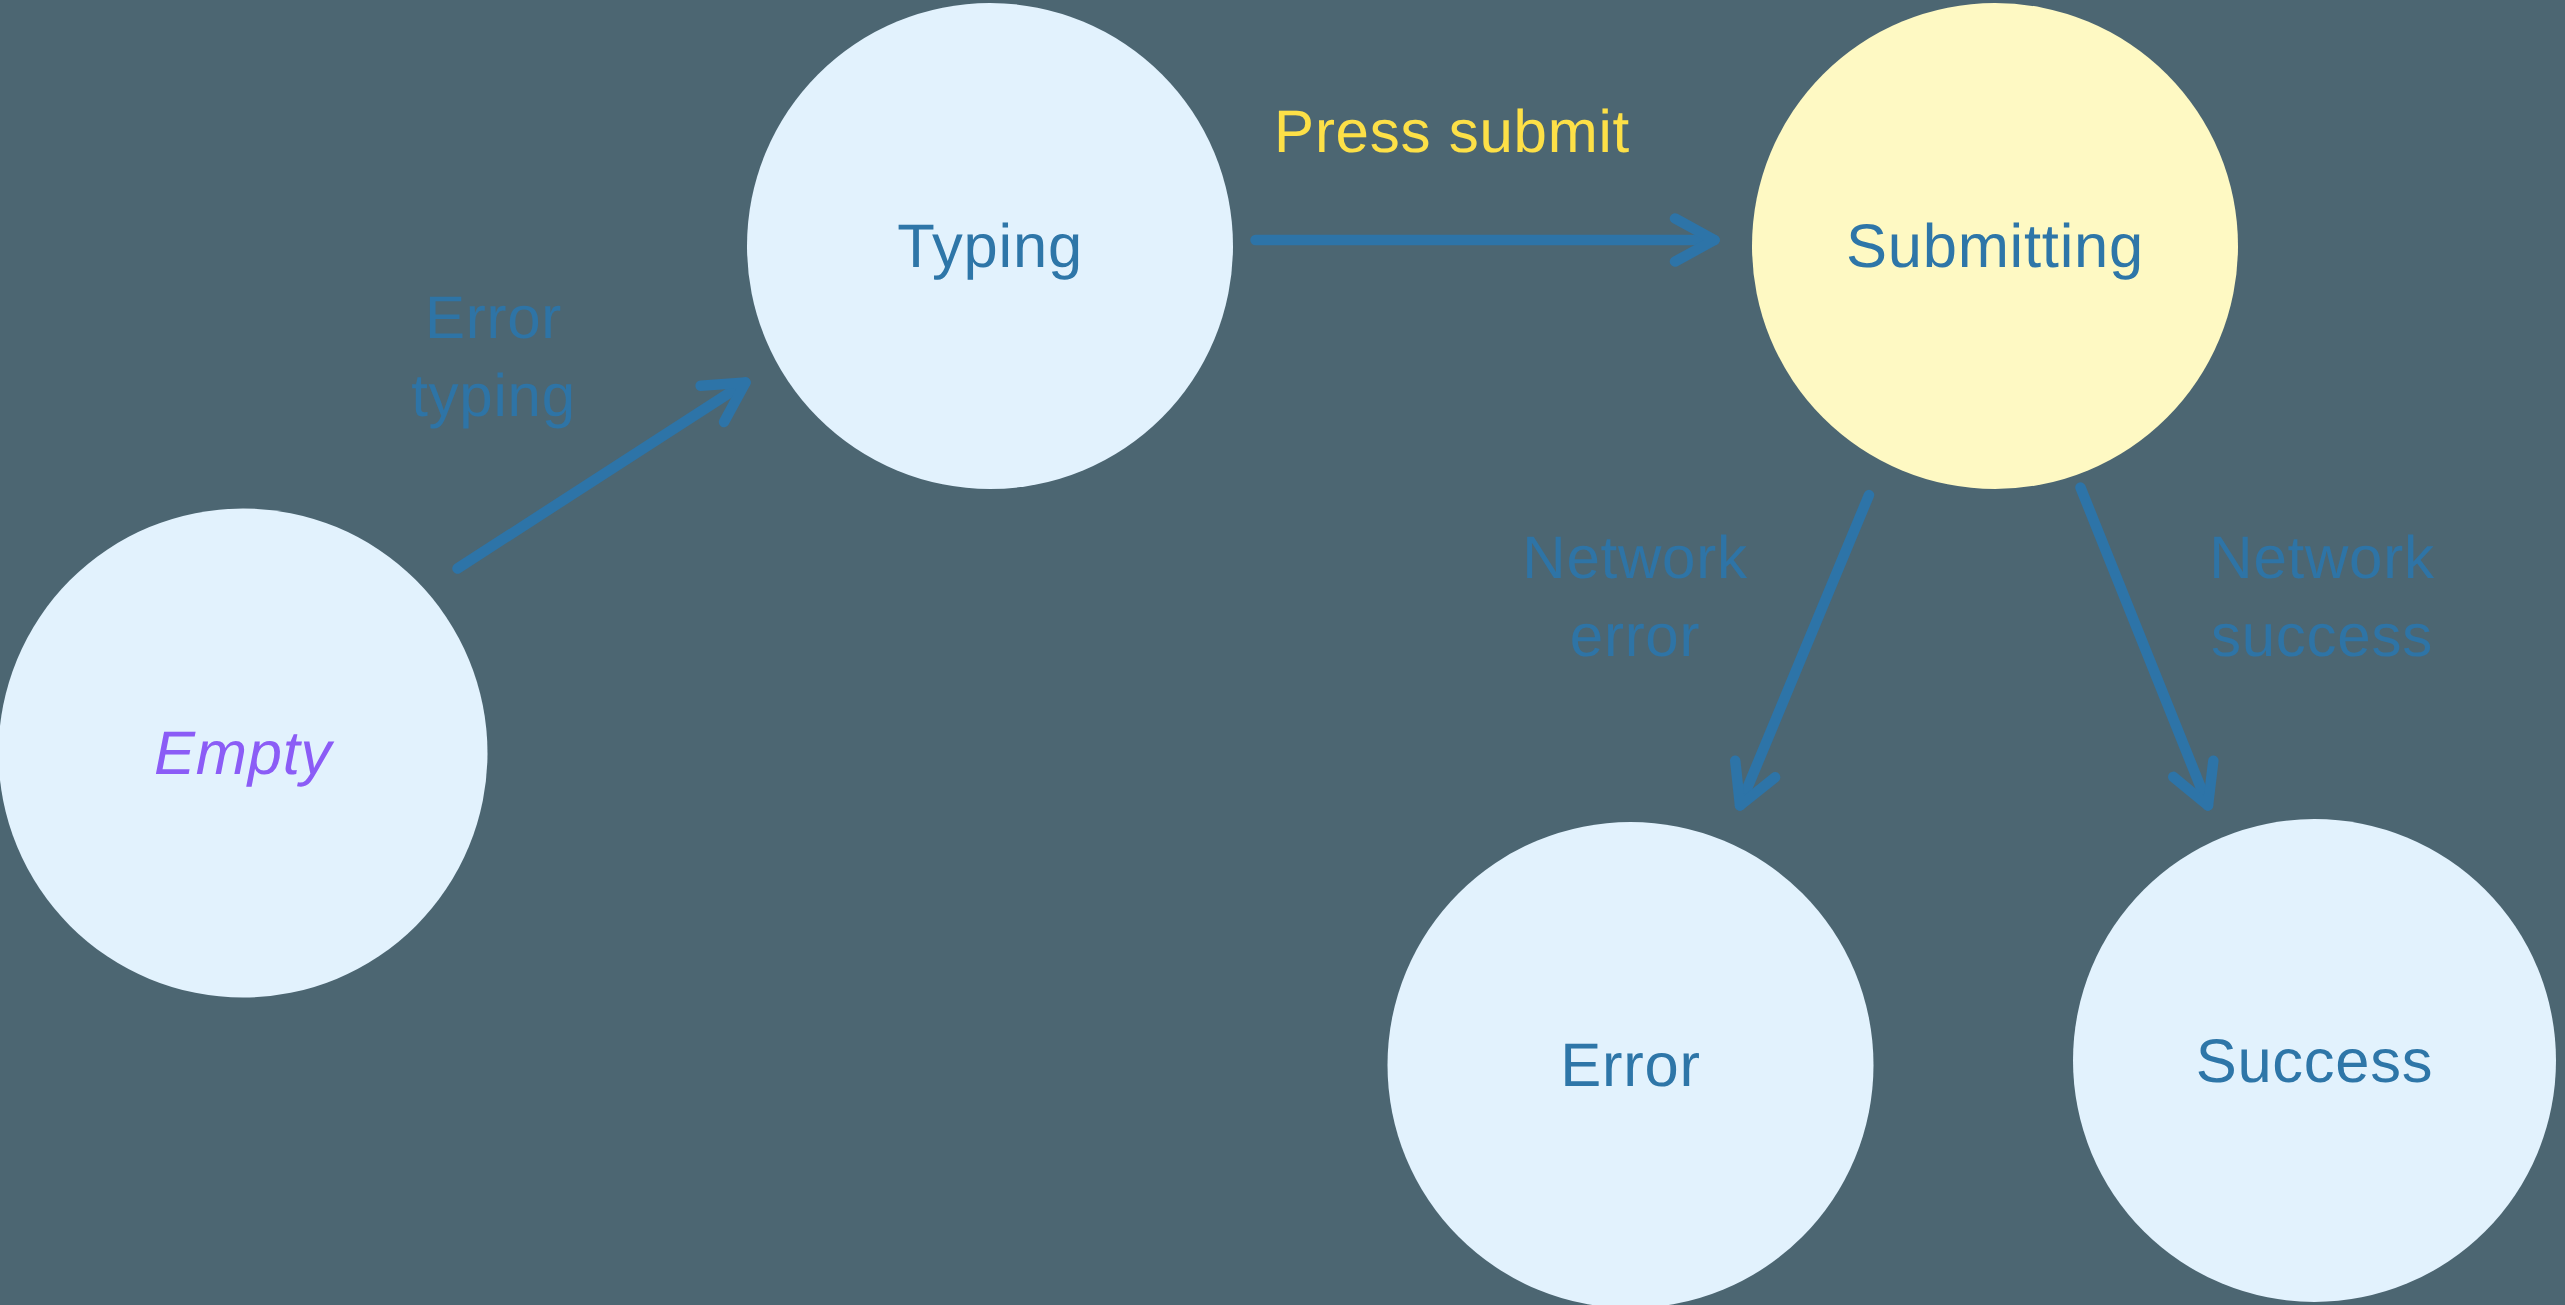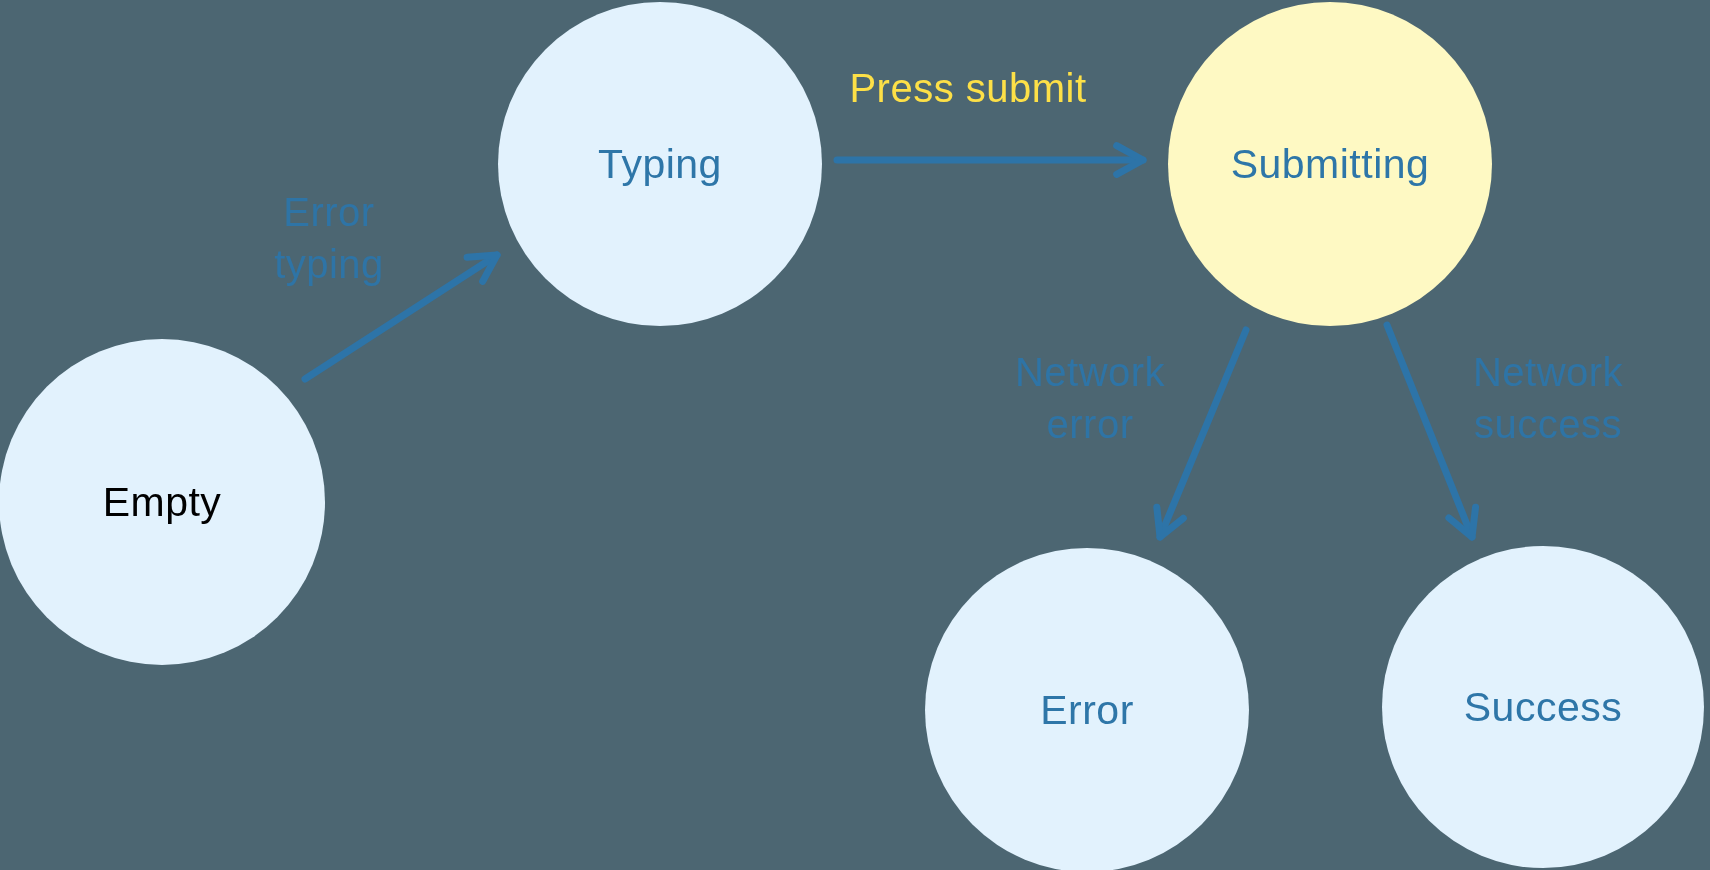--- a/index.html
+++ b/index.html
@@ -68,21 +68,21 @@
       <g stroke="#2d74a8" stroke-width="7" fill="none" stroke-linecap="round" stroke-linejoin="round">
         <line x1="1246" y1="330" x2="1160" y2="537"></line>
         <polyline points="1156.8188401876635,507.1691397668727 1160,537 1183.3830153560957,518.2054637498929"></polyline>
       </g>
       <g stroke="#2d74a8" stroke-width="7" fill="none" stroke-linecap="round" stroke-linejoin="round">
         <line x1="1387" y1="325" x2="1472" y2="537"></line>
         <polyline points="1448.85263433453,517.9159893431956 1472,537 1475.552066197639,507.21102845468494"></polyline>
       </g>
     </svg>
 <div class="state-node" style="left: 162px; top: 502px; width: 326px; height: 326px; background: rgb(226, 242, 253);">
-      <span class="node-label" style="color: #000000;">Empty</span>
+      <span class="node-label" style="color: #8b5cf6; font-style: italic;">Empty</span>
     </div>
     <div class="state-node" style="left: 660px; top: 164px; width: 324px; height: 324px; background: rgb(226, 242, 253);">
       <span class="node-label" style="color: rgb(46, 118, 168);">Typing</span>
     </div>
     <div class="state-node" style="left: 1330px; top: 164px; width: 324px; height: 324px; background: #fef9c3;">
       <span class="node-label" style="color: rgb(46, 118, 168);">Submitting</span>
     </div>
     <div class="state-node" style="left: 1087px; top: 710px; width: 324px; height: 324px; background: rgb(226, 242, 253);">
       <span class="node-label" style="color: rgb(46, 118, 168);">Error</span>
     </div>

